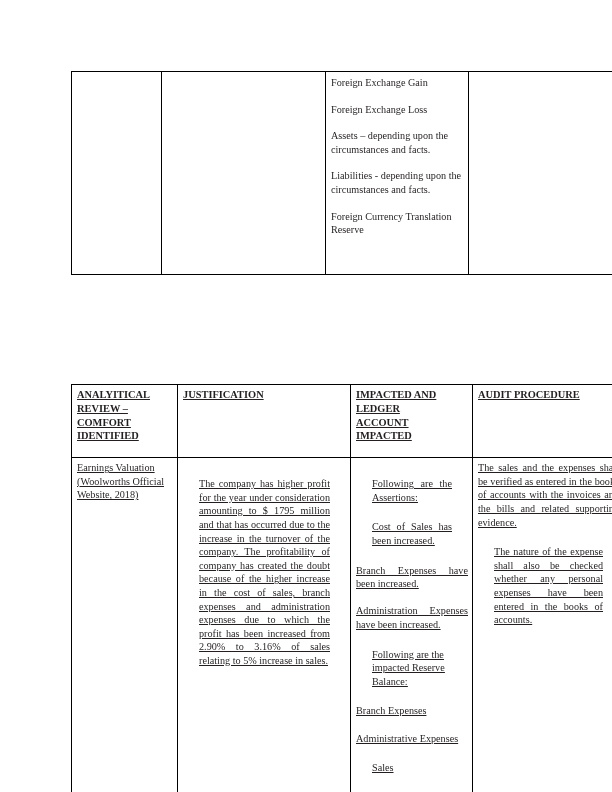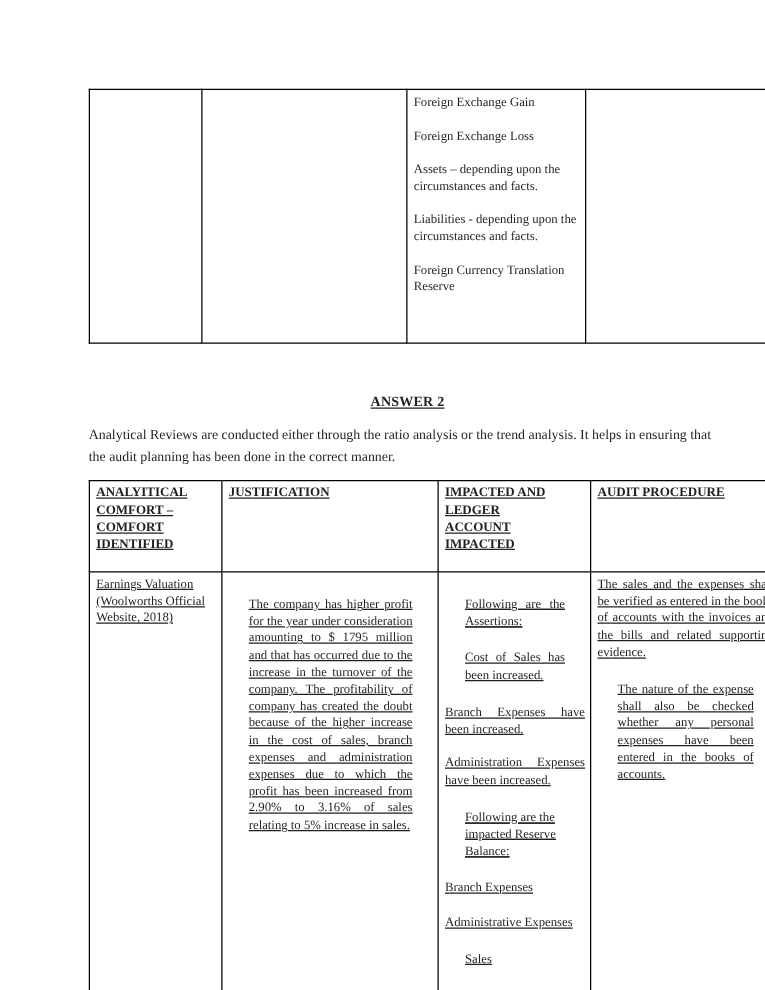--- a/index.html
+++ b/index.html
@@ -141,32 +141,28 @@
           <div class="stack-item">Foreign Exchange Loss</div>
           <div class="stack-item">Assets – depending upon the circumstances and facts.</div>
           <div class="stack-item">Liabilities - depending upon the circumstances and facts.</div>
           <div class="stack-item">Foreign Currency Translation Reserve</div>
         </td>
         <td class="col-d"></td>
       </tr>
     </tbody>
   </table>
 
-  <div id="answer-heading">
-    <span>ANSWER 2</span>
-  </div>
-
-  <div id="intro-paragraph">Analytical Reviews are conducted either through the ratio analysis or the trend analysis. It helps in ensuring that the audit planning has been done in the correct manner.</div>
+
 
   <table id="table-analytical" class="doc-table">
     <thead>
       <tr>
         <th class="col-1">
           <u class="blk">ANALYITICAL</u>
-          <u class="blk">COMFORT –</u>
+          <u class="blk">REVIEW –</u>
           <u class="blk">COMFORT</u>
           <u class="blk">IDENTIFIED</u>
         </th>
         <th class="col-2">
           <u class="blk">JUSTIFICATION</u>
         </th>
         <th class="col-3">
           <u class="blk">IMPACTED AND</u>
           <u class="blk">LEDGER</u>
           <u class="blk">ACCOUNT</u>

